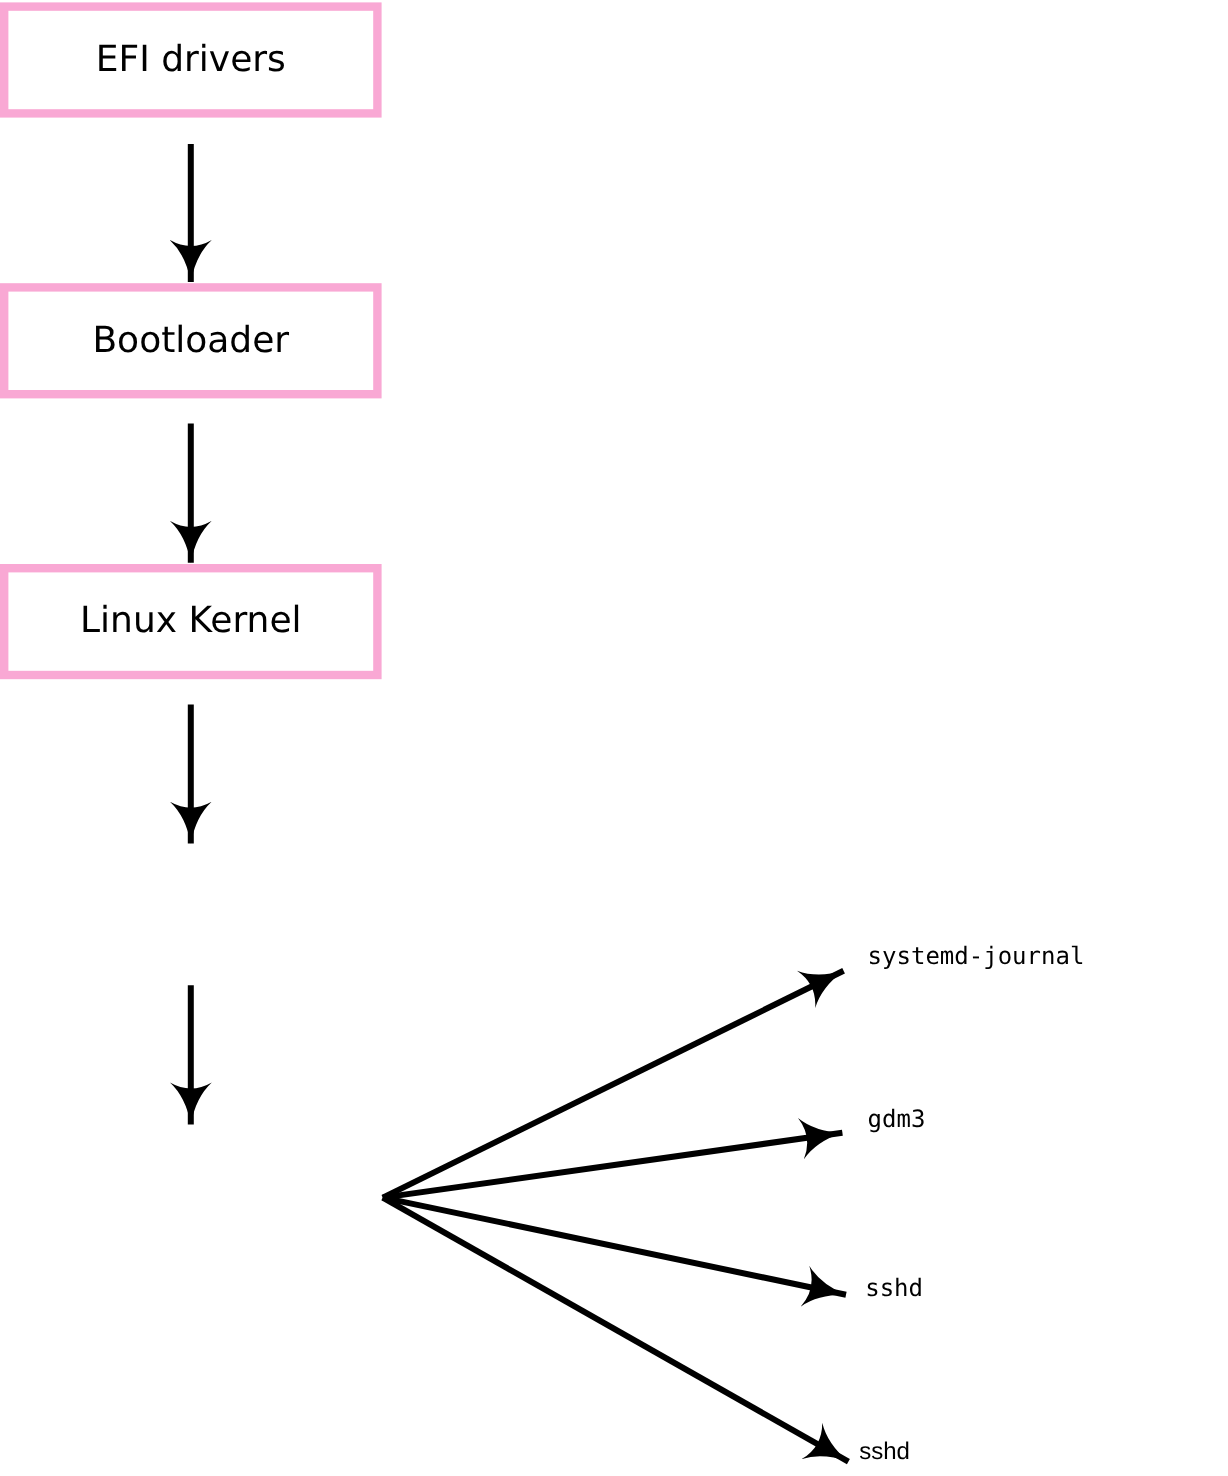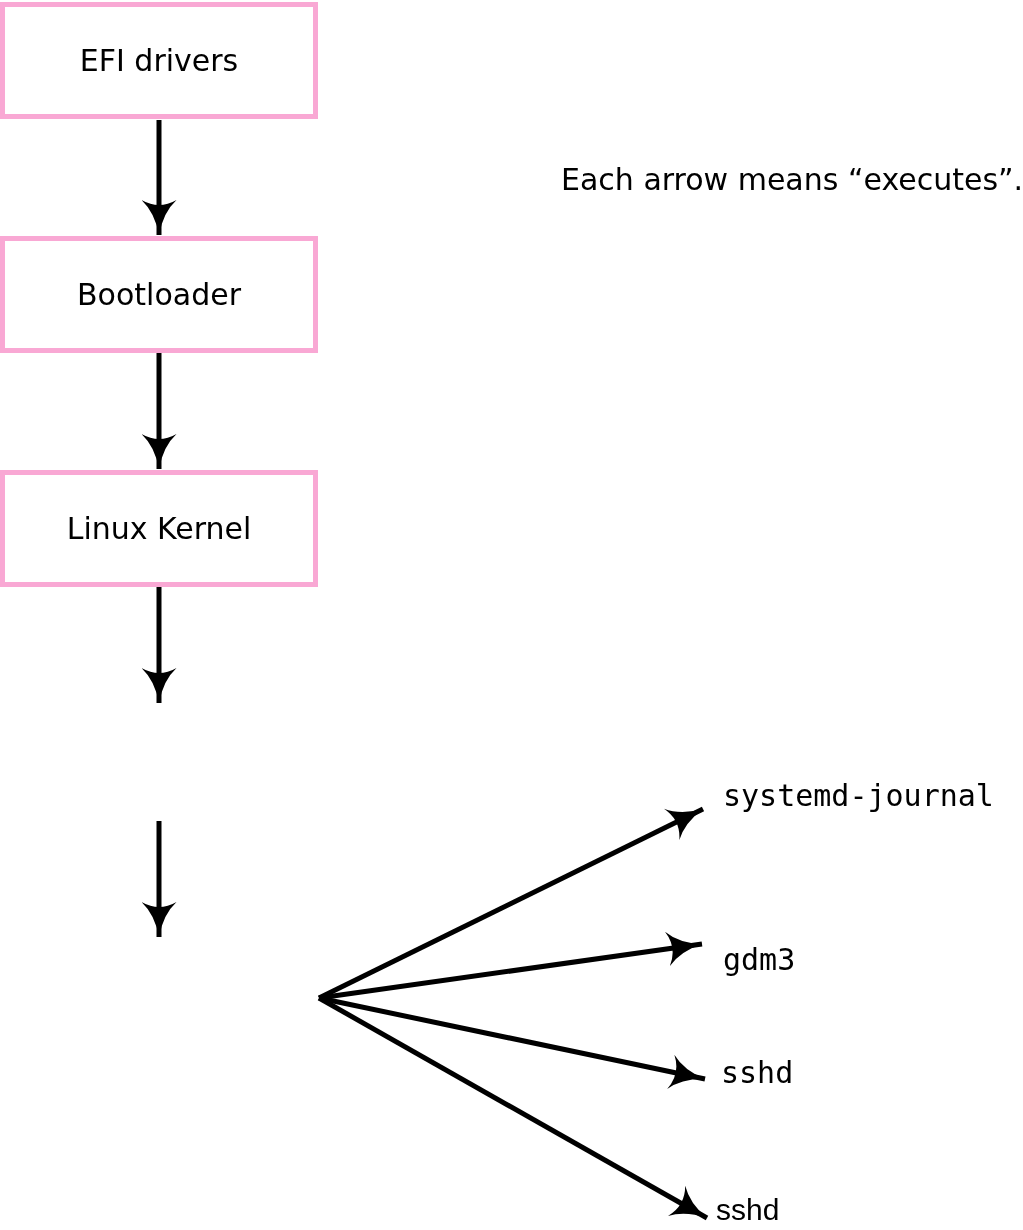--- a/index.html
+++ b/index.html
@@ -20,23 +20,23 @@
     position: absolute;
     left: 0;
     top: 0;
     width: 1023px;
     height: 1230px;
   }
   .flow-box {
     position: absolute;
     left: 0;
     width: 318px;
-    height: 117px;
+    height: 96px;
     box-sizing: border-box;
-    border: 5px solid #f9a8d4;
+    border: 7px solid #f9a8d4;
     background: #ffffff;
     display: flex;
     align-items: center;
     justify-content: center;
   }
   .flow-box .label {
     font-size: 30px;
     line-height: 30px;
     white-space: nowrap;
   }
@@ -44,21 +44,21 @@
     position: absolute;
     left: 561px;
     top: 165px;
     font-size: 30px;
     line-height: 30px;
     white-space: nowrap;
   }
   .target-label {
     position: absolute;
     font-family: "DejaVu Sans Mono", "Liberation Mono", monospace;
-    font-size: 30px;
+    font-size: 20px;
     line-height: 30px;
     white-space: nowrap;
   }
   .target-label.sans {
     font-family: Liberation Sans, sans-serif;
   }
 </style>
 </head>
 <body>
 
@@ -75,37 +75,36 @@
       <line x1="159" y1="353" x2="159" y2="469" marker-end="url(#ah)"></line>
       <line x1="159" y1="587" x2="159" y2="703" marker-end="url(#ah)"></line>
       <line x1="159" y1="821" x2="159" y2="937" marker-end="url(#ah)"></line>
       <line x1="319" y1="998" x2="703" y2="809" marker-end="url(#ah)"></line>
       <line x1="319" y1="998" x2="702" y2="944" marker-end="url(#ah)"></line>
       <line x1="319" y1="998" x2="705" y2="1079" marker-end="url(#ah)"></line>
       <line x1="319" y1="998" x2="707" y2="1218" marker-end="url(#ah)"></line>
     </g>
   </svg>
 
-  <div class="caption">Each arrow means “executes”.</div>
 
   <div class="flow-box" style="top:2px">
     <span class="label">EFI drivers</span>
   </div>
 
   <div class="flow-box" style="top:236px">
     <span class="label">Bootloader</span>
   </div>
 
   <div class="flow-box" style="top:470px">
     <span class="label">Linux Kernel</span>
   </div>
 
 
 
   <div class="target-label" style="left:723px; top:781px">systemd-journal</div>
 
-  <div class="target-label" style="left:723px; top:945px">gdm3</div>
+  <div class="target-label" style="left:723px; top:917px">gdm3</div>
 
   <div class="target-label" style="left:721px; top:1058px">sshd</div>
 
   <div class="target-label sans" style="left:716px; top:1195px">sshd</div>
 
 </div>
 
 </body></html>

